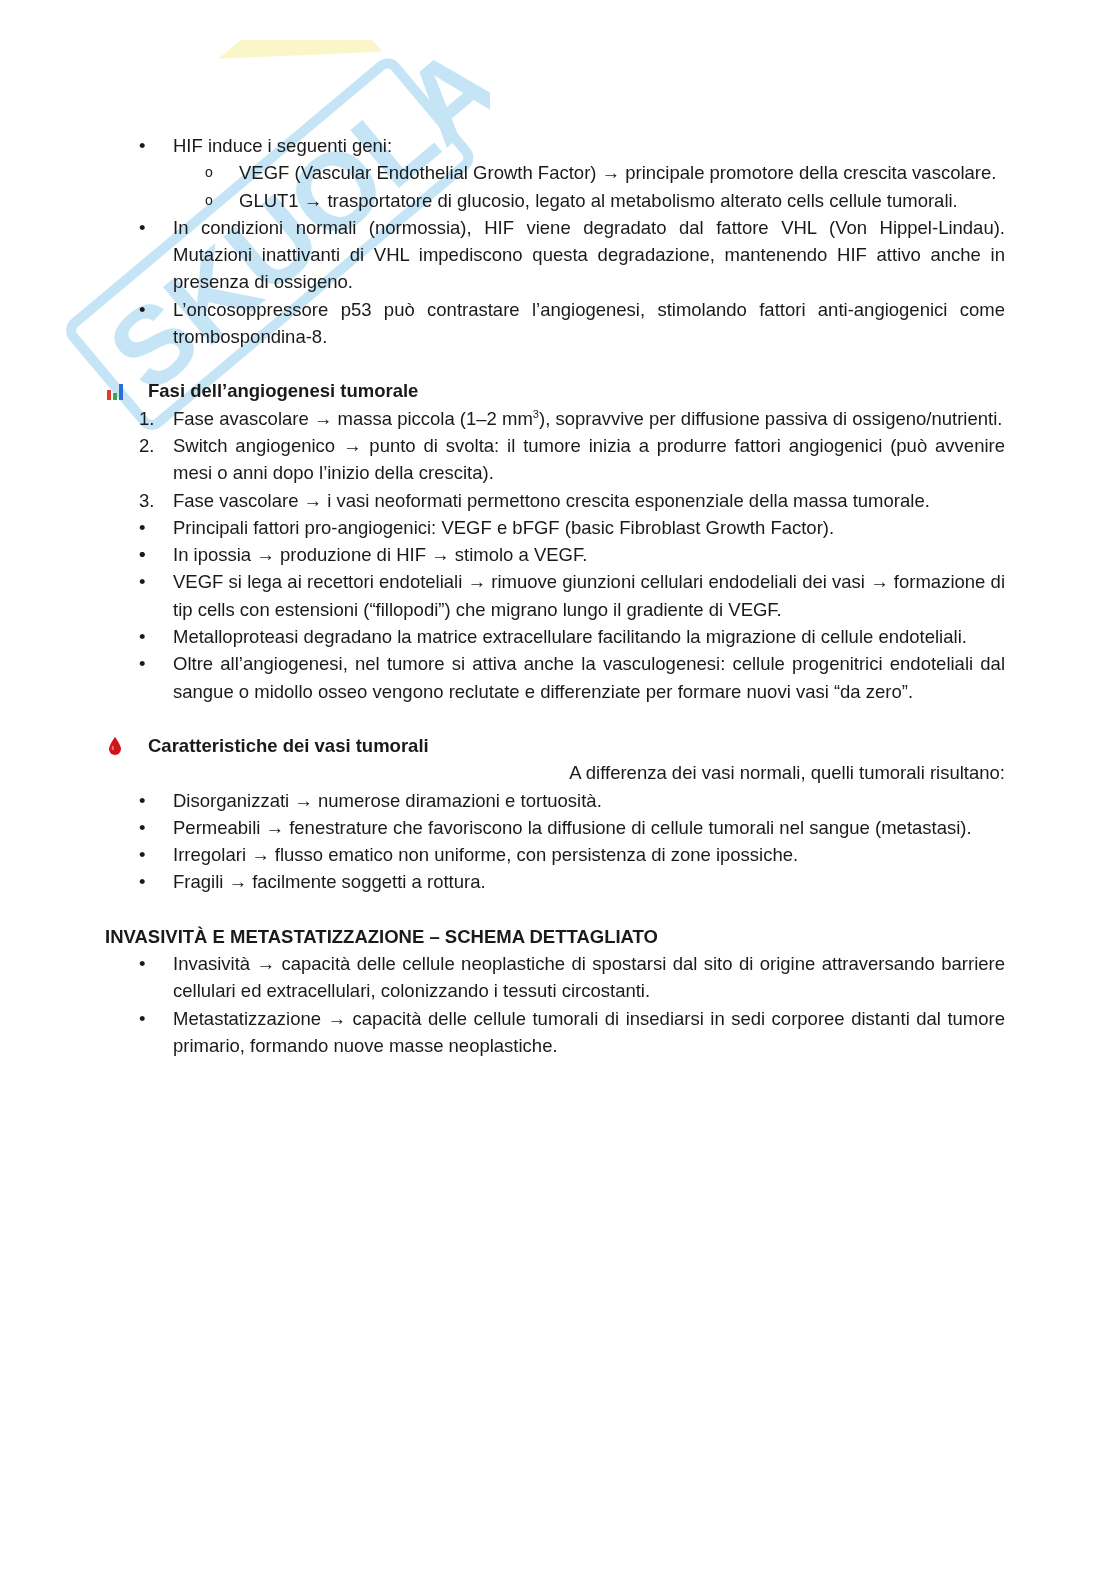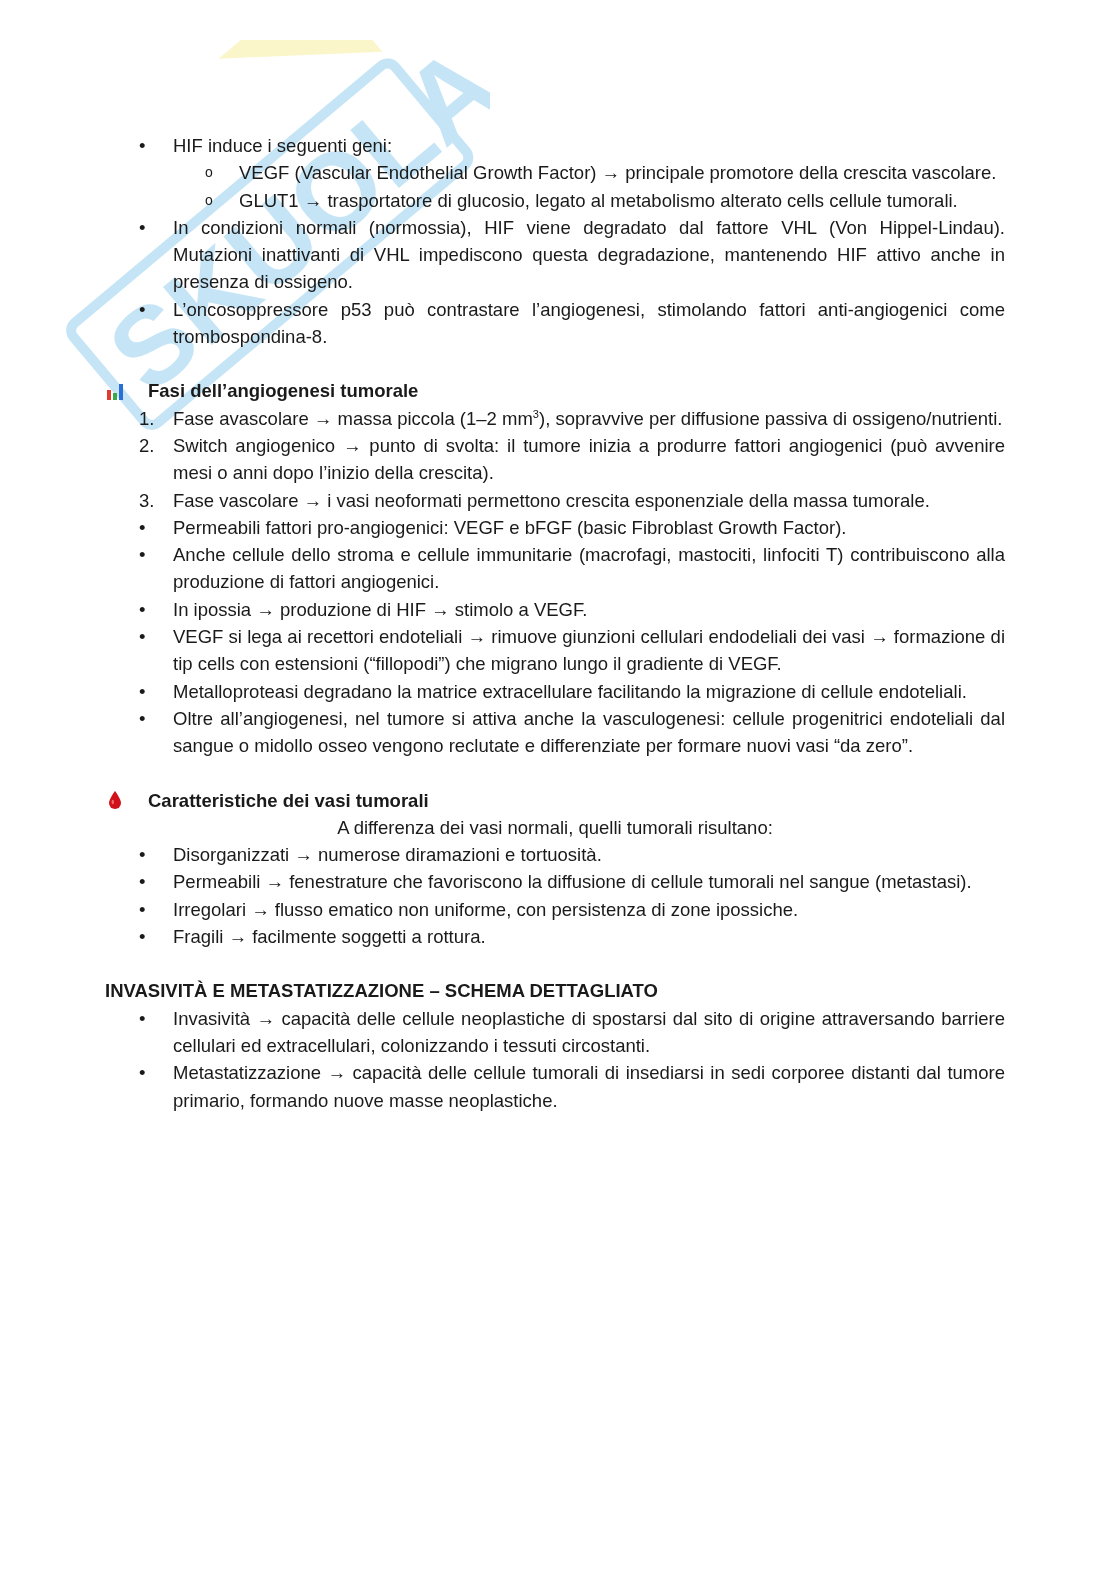--- a/index.html
+++ b/index.html
@@ -6,21 +6,21 @@
   body { width: 1116px; height: 1579px; position: relative; overflow: hidden;
          font-family: "Liberation Sans", "DejaVu Sans", sans-serif; color: #1a1a1a; }
   .watermark { position: absolute; left: 20px; top: 40px; width: 470px; height: 420px; pointer-events: none; }
   .page { position: absolute; left: 105px; top: 132px; width: 900px; font-size: 18.5px; line-height: 27.3px; }
   .li { position: relative; padding-left: 68px; text-align: justify; }
   .li .mk { position: absolute; left: 34px; top: 0; }
   .sub { position: relative; padding-left: 134px; text-align: justify; }
   .sub .mk { position: absolute; left: 100px; top: 0; font-size: 14px; }
   b { font-weight: normal; }
   .h { font-weight: bold; margin-top: 27px; display: flex; align-items: center; gap: 23px; }
-  .plain { text-align: center; }
+  .plain { text-align: right; }
   .icon { display: inline-block; width: 20px; height: 20px; }
   sup { font-size: 11px; line-height: 0; }
 </style>
 </head>
 <body>
 
 <svg class="watermark" viewBox="0 0 470 420">
   <g transform="rotate(-40 235 210)" opacity="0.35">
     <rect x="40" y="150" width="420" height="130" rx="10" fill="none" stroke="#5bb6e6" stroke-width="10"></rect>
     <text x="60" y="255" font-family="Liberation Sans, sans-serif" font-weight="bold" font-size="110" fill="#5bb6e6">SKUOLA</text>
@@ -66,25 +66,24 @@
   <div class="li">
     <span class="mk">2.</span>
     <b>Switch angiogenico</b><span> → punto di svolta: il tumore inizia a produrre fattori angiogenici (può avvenire mesi o anni dopo l’inizio della crescita).</span>
   </div>
   <div class="li">
     <span class="mk">3.</span>
     <b>Fase vascolare</b><span> → i vasi neoformati permettono crescita esponenziale della massa tumorale.</span>
   </div>
   <div class="li">
     <span class="mk">•</span>
-    <span>Permeabili fattori pro-angiogenici: </span><b>VEGF</b><span> e </span><b>bFGF (basic Fibroblast Growth Factor)</b><span>.</span>
+    <span>Principali fattori pro-angiogenici: </span><b>VEGF</b><span> e </span><b>bFGF (basic Fibroblast Growth Factor)</b><span>.</span>
   </div>
   <div class="li">
     <span class="mk">•</span>
-    <span>Anche cellule dello stroma e cellule immunitarie (macrofagi, mastociti, linfociti T) contribuiscono alla produzione di fattori angiogenici.</span>
   </div>
 
   <div class="li">
     <span class="mk">•</span>
     <span>In ipossia → produzione di </span><b>HIF</b><span> → stimolo a VEGF.</span>
   </div>
   <div class="li">
     <span class="mk">•</span>
     <b>VEGF</b><span> si lega ai recettori endoteliali → rimuove giunzioni cellulari endodeliali dei vasi → formazione di </span><b>tip cells</b><span> con estensioni (“fillopodi”) che migrano lungo il gradiente di VEGF.</span>
   </div>

